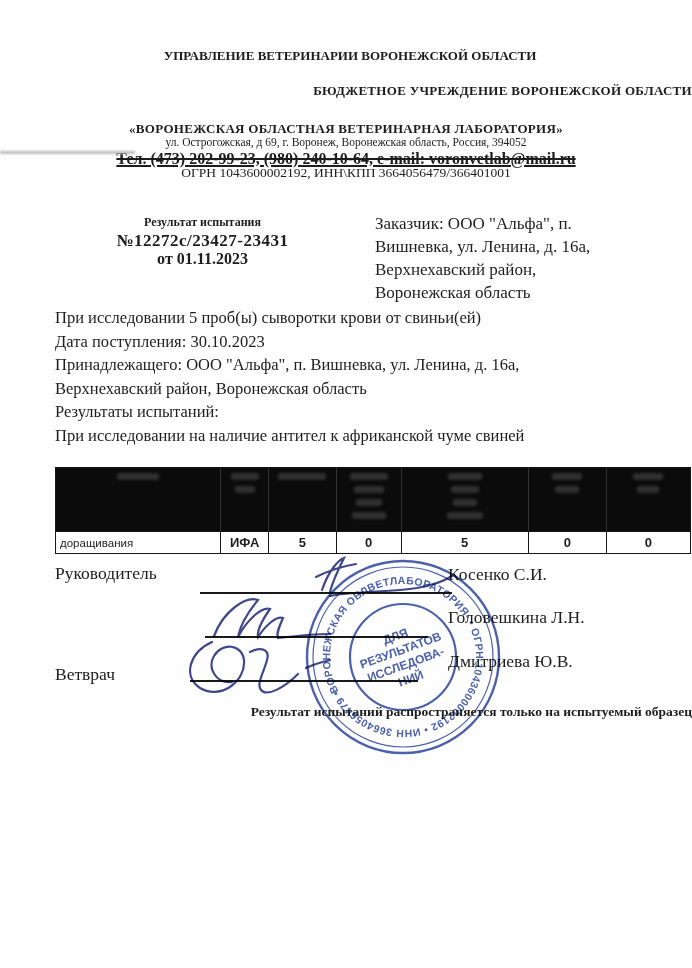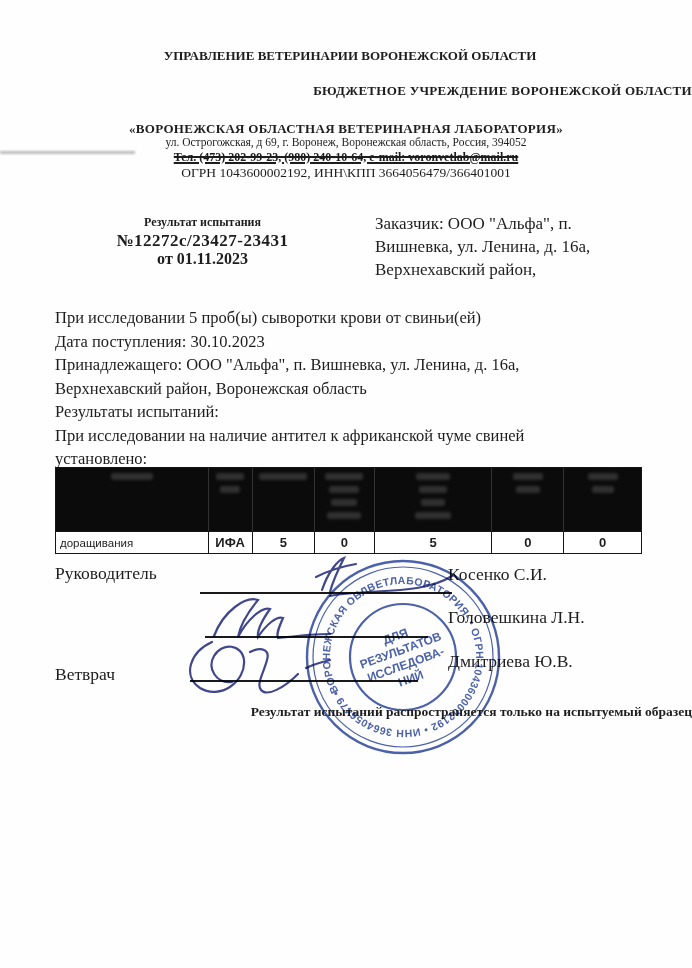--- a/index.html
+++ b/index.html
@@ -9,37 +9,37 @@
   }
   .abs { position:absolute; }
   .ctr { left:0; right:0; text-align:center; }
   .nowrap { white-space:nowrap; }
 
   
   .org-authority { top:48px; font-size:13px; font-weight:bold;margin-left:8px; }
   .org-inst1 { top:83px; font-size:13px; font-weight:bold; letter-spacing:.3px;text-align:right; }
   .org-inst2 { top:97px; font-size:13px; font-weight:bold; letter-spacing:.3px;margin-top:24px; }
   .org-address { top:136px; font-size:11.5px; }
-  .org-phone { top:150px; font-size:12px; font-weight:bold;
+  .org-phone { top:150px; font-size:16px; font-weight:bold;
                text-decoration:underline line-through; text-decoration-thickness:1.5px; }
   .org-reg { top:165px; font-size:13.5px; }
   .scan-dash { left:0; top:151px; width:135px; height:3px; background:#bdbdbd; filter:blur(1px); }
 
   
   .result-block { left:70px; top:213px; width:265px; text-align:center; font-weight:bold; }
   .result-title { font-size:12px; line-height:18px; }
   .result-number { font-size:17px; line-height:19px; letter-spacing:.5px; }
   .result-date { font-size:16px; line-height:18px; }
   .customer-block { left:375px; top:212px; width:258px; font-size:17px; line-height:23px; }
 
   
   .body-block { left:55px; top:306px; width:600px; font-size:16.5px; line-height:23.5px; }
 
   
-  .tbl { left:55px; top:467px; width:587px; border:1.5px solid #161616; box-sizing:border-box;text-align:right; }
+  .tbl { left:55px; top:467px; width:636px; border:1.5px solid #161616; box-sizing:border-box;text-align:right; }
   .tbl-header { display:flex; height:63px; background:#0b0b0b; }
   .tbl-header .cell { border-right:1px solid #333; display:flex; flex-direction:column;
                       align-items:center; padding-top:5px; gap:6px; box-sizing:border-box; }
   .tbl-header .cell:last-child { border-right:none; }
   .smudge { background:rgba(145,145,145,.28); filter:blur(1.5px); border-radius:2px; height:7px; }
   .tbl-row { display:flex; height:21px; border-top:1.5px solid #161616; background:#fff;
              font-family:"Liberation Sans", sans-serif; }
   .tbl-row .cell { border-right:1.5px solid #161616; display:flex; align-items:center;
                    justify-content:center; font-size:13px; font-weight:bold; box-sizing:border-box; }
   .tbl-row .cell:last-child { border-right:none; }
@@ -73,30 +73,30 @@
   <div class="abs result-block">
     <div class="result-title">Результат испытания</div>
     <div class="result-number">№12272с/23427-23431</div>
     <div class="result-date">от 01.11.2023</div>
   </div>
 
   <div class="abs customer-block">
     <div class="nowrap">Заказчик: ООО "Альфа", п.</div>
     <div class="nowrap">Вишневка, ул. Ленина, д. 16а,</div>
     <div class="nowrap">Верхнехавский район,</div>
+    <div class="nowrap">Воронежская область</div>
   </div>
 
   <div class="abs body-block">
     <div class="nowrap">При исследовании 5 проб(ы) сыворотки крови от свиньи(ей)</div>
     <div class="nowrap">Дата поступления: 30.10.2023</div>
     <div class="nowrap">Принадлежащего: ООО "Альфа", п. Вишневка, ул. Ленина, д. 16а,</div>
     <div class="nowrap">Верхнехавский район, Воронежская область</div>
     <div class="nowrap">Результаты испытаний:</div>
     <div class="nowrap">При исследовании на наличие антител к африканской чуме свиней</div>
-    <div class="nowrap">установлено:</div>
   </div>
 
   <div class="abs tbl">
     <div class="tbl-header">
       <div class="cell c1">
         <div class="smudge" style="width:42px;"></div>
       </div>
       <div class="cell c2">
         <div class="smudge" style="width:28px;"></div>
         <div class="smudge" style="width:20px;"></div>

